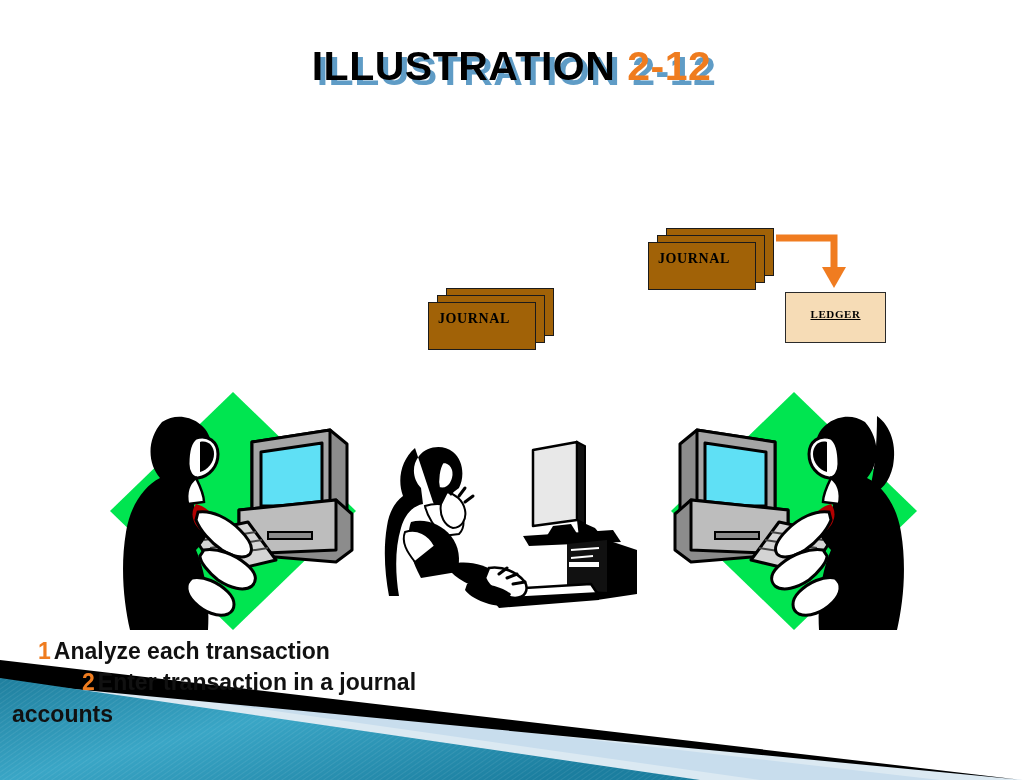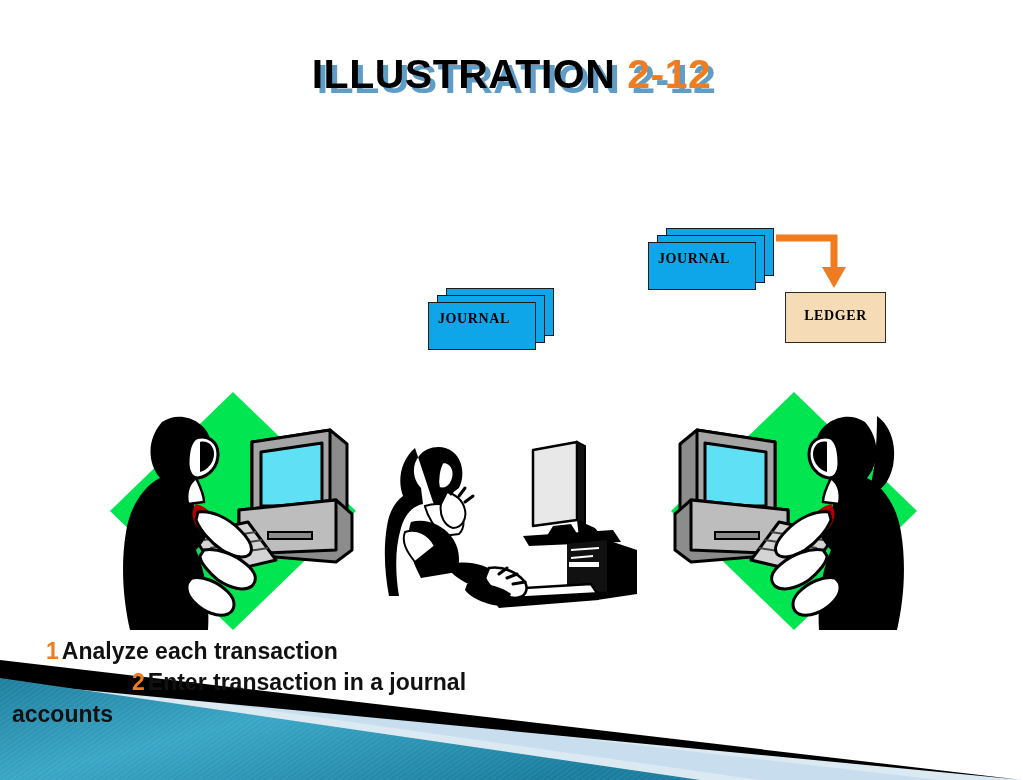--- a/index.html
+++ b/index.html
@@ -25,21 +25,20 @@
   }
 
   
   .title-block {
     position: absolute;
     left: 0;
     top: 46px;
     width: 1023px;
     text-align: center;
     line-height: 1.02;
-    margin-top: 8px;
   }
   .title-line {
     font-family: "Liberation Sans", sans-serif;
     font-weight: bold;
     font-size: 41px;
     letter-spacing: 0.5px;
     color: #000000;
     text-shadow: 5px 5px 0 #5f9cc6;
     white-space: nowrap;
   }
@@ -51,21 +50,21 @@
   
   .journal-stack {
     position: absolute;
     width: 118px;
     height: 60px;
   }
   .journal-card {
     position: absolute;
     width: 108px;
     height: 48px;
-    background: #0ea5e9;
+    background: #a16207;
     border: 1.5px solid #1b1b1b;
     box-sizing: border-box;
   }
   .jc-back  { left: 18px; top: 0px; }
   .jc-mid   { left: 9px;  top: 7px; }
   .jc-front { left: 0px;  top: 14px; }
   .journal-label {
     position: absolute;
     left: 9px;
     top: 8px;
@@ -90,23 +89,24 @@
     border: 1.5px solid #2a2a2a;
     box-sizing: border-box;
   }
   #ledger-box .ledger-label {
     position: absolute;
     left: 0; right: 0;
     top: 15px;
     text-align: center;
     font-family: "Liberation Serif", serif;
     font-weight: bold;
-    font-size: 14px;
+    font-size: 11px;
     letter-spacing: 0.6px;
     color: #000000;
+    text-decoration: underline;
   }
 
   
   #flow-arrow {
     position: absolute;
     left: 770px;
     top: 230px;
     width: 80px;
     height: 62px;
   }
@@ -132,22 +132,22 @@
     font-weight: bold;
     color: #111111;
     line-height: 1.36;
     white-space: nowrap;
   }
   .step-num {
     color: #ef7c1f;
     font-weight: bold;
     margin-right: 3px;
   }
-  #step-1 { padding-left: 38px; margin-left: 8px; }
-  #step-2 { padding-left: 117px; margin-left: 15px; }
+  #step-1 { padding-left: 38px; }
+  #step-2 { padding-left: 82px; }
   #step-3 { padding-left: 386px; }
   #step-3-wrap { padding-left: 12px; }
 
   
   #corner-deco {
     position: absolute;
     left: 0;
     bottom: 0;
     width: 1023px;
     height: 150px;

